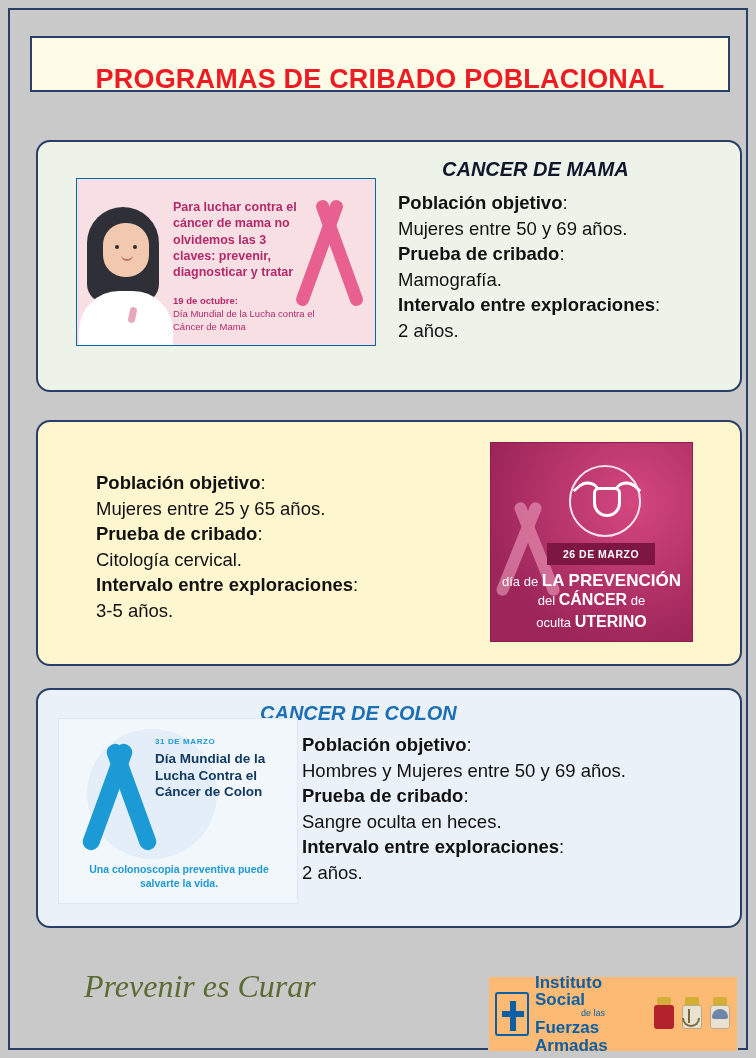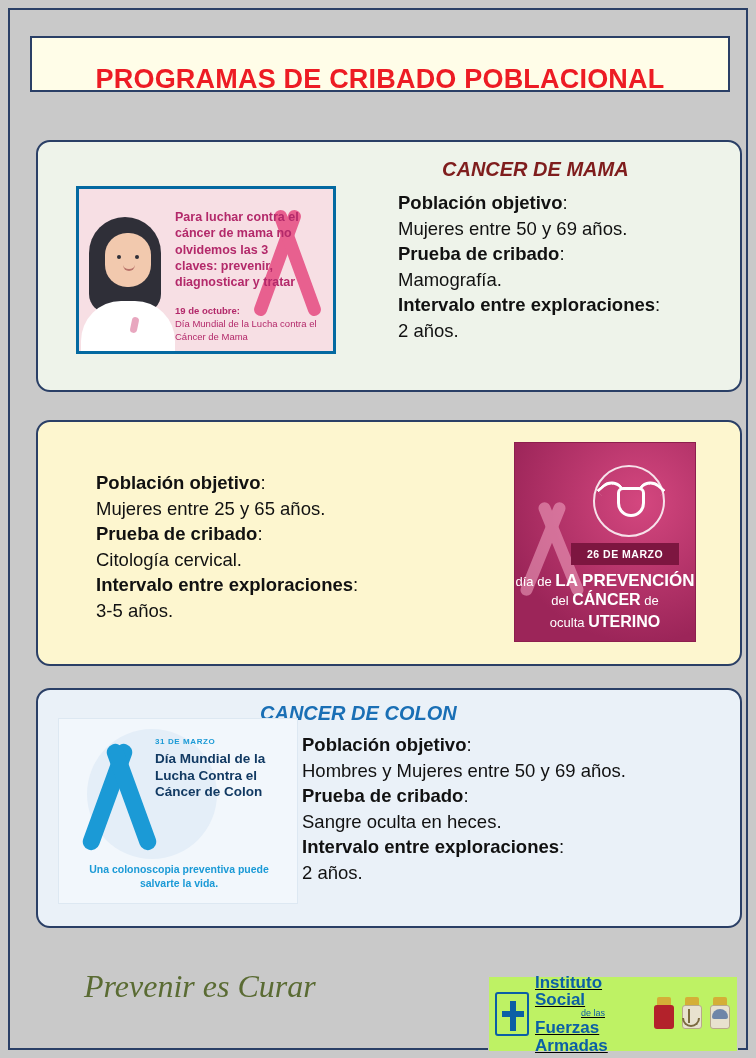--- a/index.html
+++ b/index.html
@@ -55,21 +55,21 @@
     left: 26px; top: 678px; width: 706px; height: 240px;
     background: #eaf1f8;
   }
 
   .card-title {
     font-style: italic;
     font-weight: bold;
     font-size: 20px;
     white-space: nowrap;
   }
-  .t-mama { color: #7f1d1d; position: absolute; left: 404px; top: 16px; }
+  .t-mama { color: #0f172a; position: absolute; left: 404px; top: 16px; }
   .t-cervix { color: #8e44ad; position: absolute; left: 118px; top: 16px; }
   .t-colon { color: #1a6fb5; position: absolute; left: 222px; top: 12px; }
 
   .facts {
     position: absolute;
     font-size: 18.5px;
     color: #111;
     line-height: 1.38;
   }
   .facts .lbl { font-weight: bold; }
@@ -78,23 +78,23 @@
   .f-mama { left: 360px; top: 48px; width: 330px; }
   .f-cervix { left: 58px; top: 48px; width: 370px; }
   .f-colon { left: 264px; top: 42px; width: 430px; }
 
   
   .poster {
     position: absolute;
     overflow: hidden;
   }
   .poster-mama {
-    left: 38px; top: 44px; width: 260px; height: 168px;
+    left: 38px; top: 36px; width: 300px; height: 168px;
     background: #f7dfe4;
-    border: 3px solid #0369a1;
+    border: 1px solid #0369a1;
   }
   .pm-text {
     position: absolute; left: 96px; top: 20px; width: 130px;
     color: #b3296a; font-weight: bold; font-size: 12.5px; line-height: 1.3;
   }
   .pm-date {
     position: absolute; left: 96px; top: 116px; width: 150px;
     color: #b3296a; font-weight: bold; font-size: 9.5px; line-height: 1.35;
   }
   .pm-date .small { font-weight: normal; }
@@ -124,21 +124,21 @@
   }
   .pm-ribbon .b1, .pm-ribbon .b2 {
     position: absolute; top: 0; width: 13px; height: 112px;
     background: #e8608f; border-radius: 7px;
   }
   .pm-ribbon .b1 { left: 12px; transform: rotate(20deg); }
   .pm-ribbon .b2 { left: 32px; transform: rotate(-20deg); }
 
   
   .poster-cervix {
-    left: 476px; top: 20px; width: 182px; height: 200px;
+    left: 452px; top: 20px; width: 203px; height: 200px;
     background: #b3316b;
     background-image: radial-gradient(circle at 70% 30%, #d4477f 0%, #9c2559 75%);
     border: 1px solid #8d1f4e;
     text-decoration: underline;
   }
   .pc-circle {
     position: absolute; left: 78px; top: 22px; width: 72px; height: 72px;
     border: 2px solid rgba(255,255,255,.85); border-radius: 50%;
   }
   .pc-uterus {
@@ -211,23 +211,23 @@
     position: absolute; left: 74px; top: 958px;
     font-family: "Liberation Serif", serif;
     font-style: italic;
     font-size: 32px;
     color: #5a6b33;
     white-space: nowrap;
   }
   .logo-box {
     position: absolute; left: 478px; top: 966px;
     width: 250px; height: 76px;
-    background: #bef264;
+    background: #fdba74;
     border: 1px solid #c9c9c9;
-    display: flex; align-items: center; text-decoration: underline;
+    display: flex; align-items: center;
   }
   .logo-cross {
     position: relative; width: 34px; height: 44px; margin-left: 6px; flex: 0 0 auto;
     border: 2px solid #0b5fa5; border-radius: 3px;
   }
   .logo-cross::before, .logo-cross::after {
     content: ""; position: absolute; background: #0b5fa5;
   }
   .logo-cross::before { left: 13px; top: 7px; width: 6px; height: 30px; }
   .logo-cross::after { left: 5px; top: 17px; width: 22px; height: 6px; }

